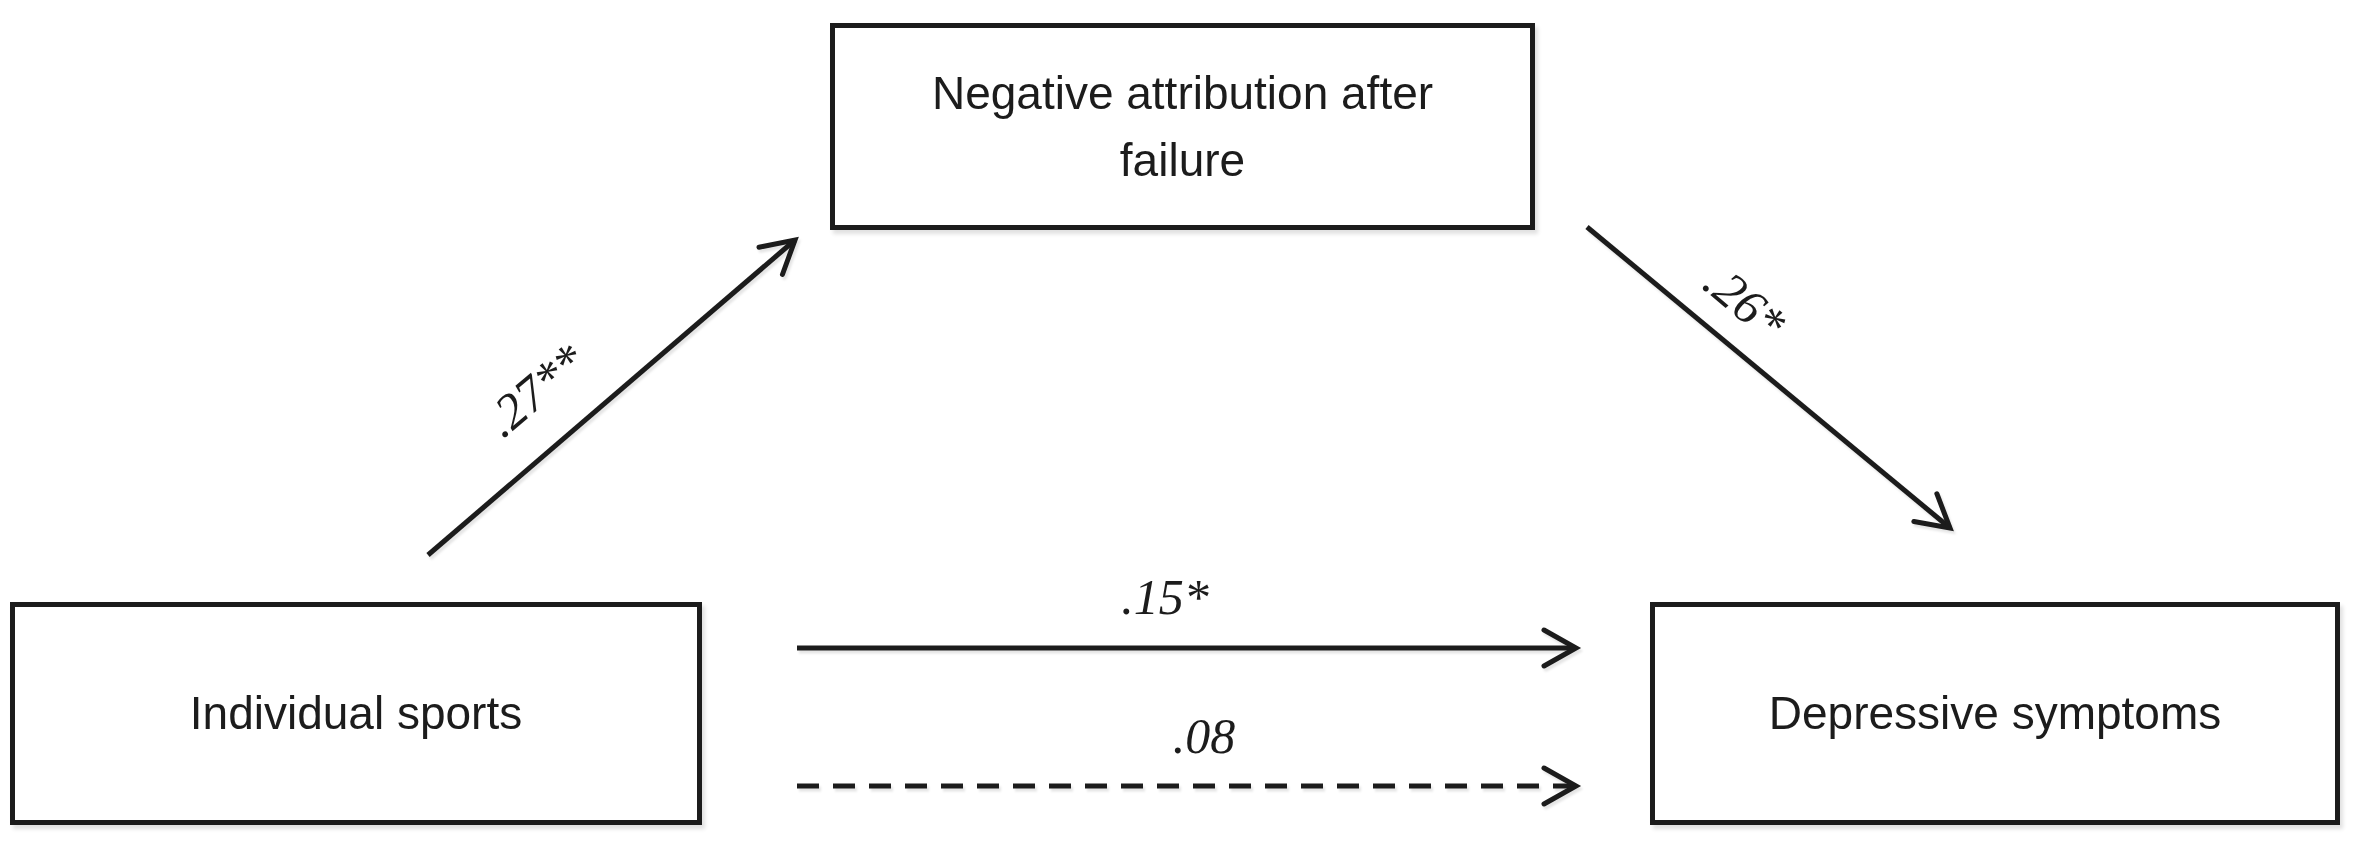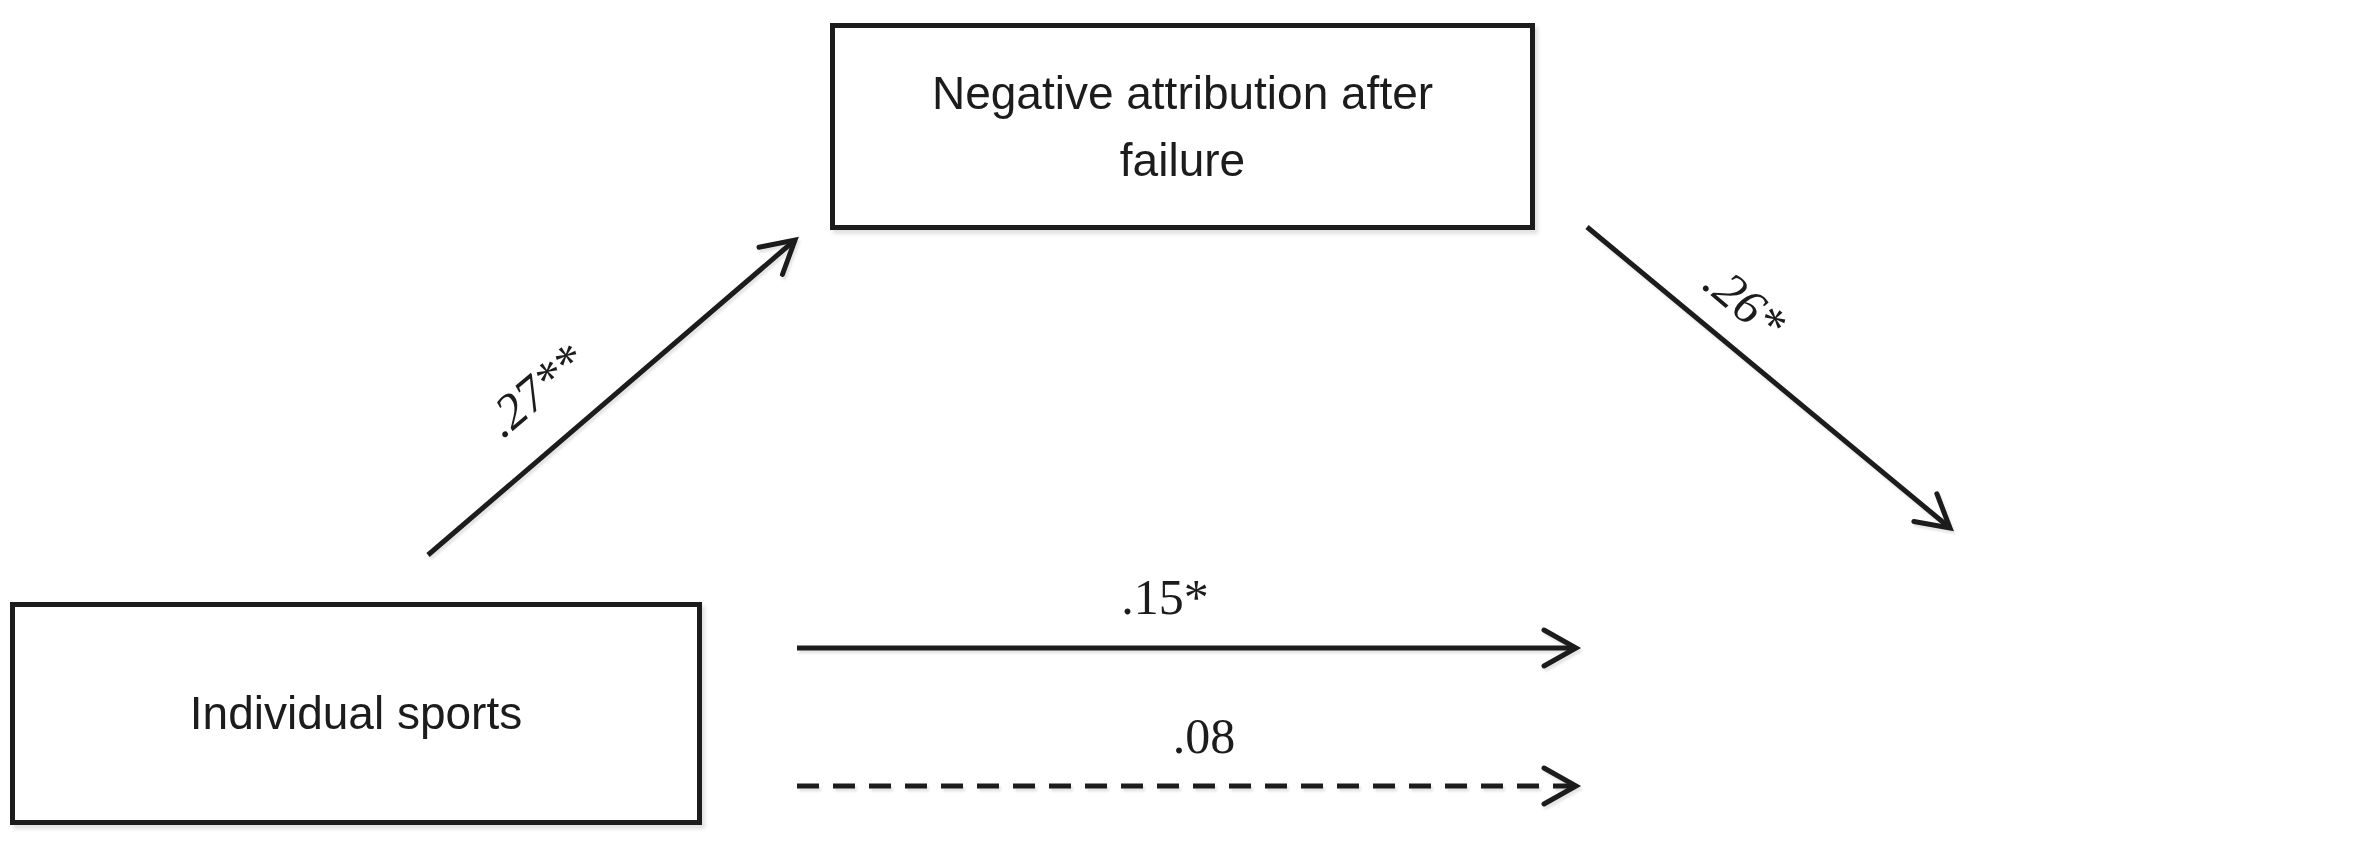--- a/index.html
+++ b/index.html
@@ -57,20 +57,21 @@
   }
 
   
   .coef{
     position:absolute;
     font-family:"Liberation Serif", serif;
     font-size:50px;
     color:var(--text);
     white-space:nowrap;
     transform:translate(-50%,-50%);
+    font-style:italic;
   }
   #coef-a{left:535px; top:390px; transform:translate(-50%,-50%) rotate(-40deg); font-style:italic;}
   #coef-b{left:1745px; top:302px; transform:translate(-50%,-50%) rotate(40deg); font-style:italic;}
   #coef-direct-solid{left:1165px; top:597px;}
   #coef-direct-dashed{left:1204px; top:736px;}
 </style>
 </head>
 <body>
 
 <div class="canvas">
@@ -92,20 +93,23 @@
   </svg>
 
   <div class="node" id="mediator-box">
     <span class="node-label">Negative attribution after failure</span>
   </div>
 
   <div class="node" id="predictor-box">
     <span class="node-label">Individual sports</span>
   </div>
 
+  <div class="node" id="outcome-box">
+    <span class="node-label">Depressive symptoms</span>
+  </div>
 
   <div class="coef" id="coef-a">.27**</div>
 
   <div class="coef" id="coef-b">.26*</div>
 
   <div class="coef" id="coef-direct-solid">.15*</div>
 
   <div class="coef" id="coef-direct-dashed">.08</div>
 
 </div>

